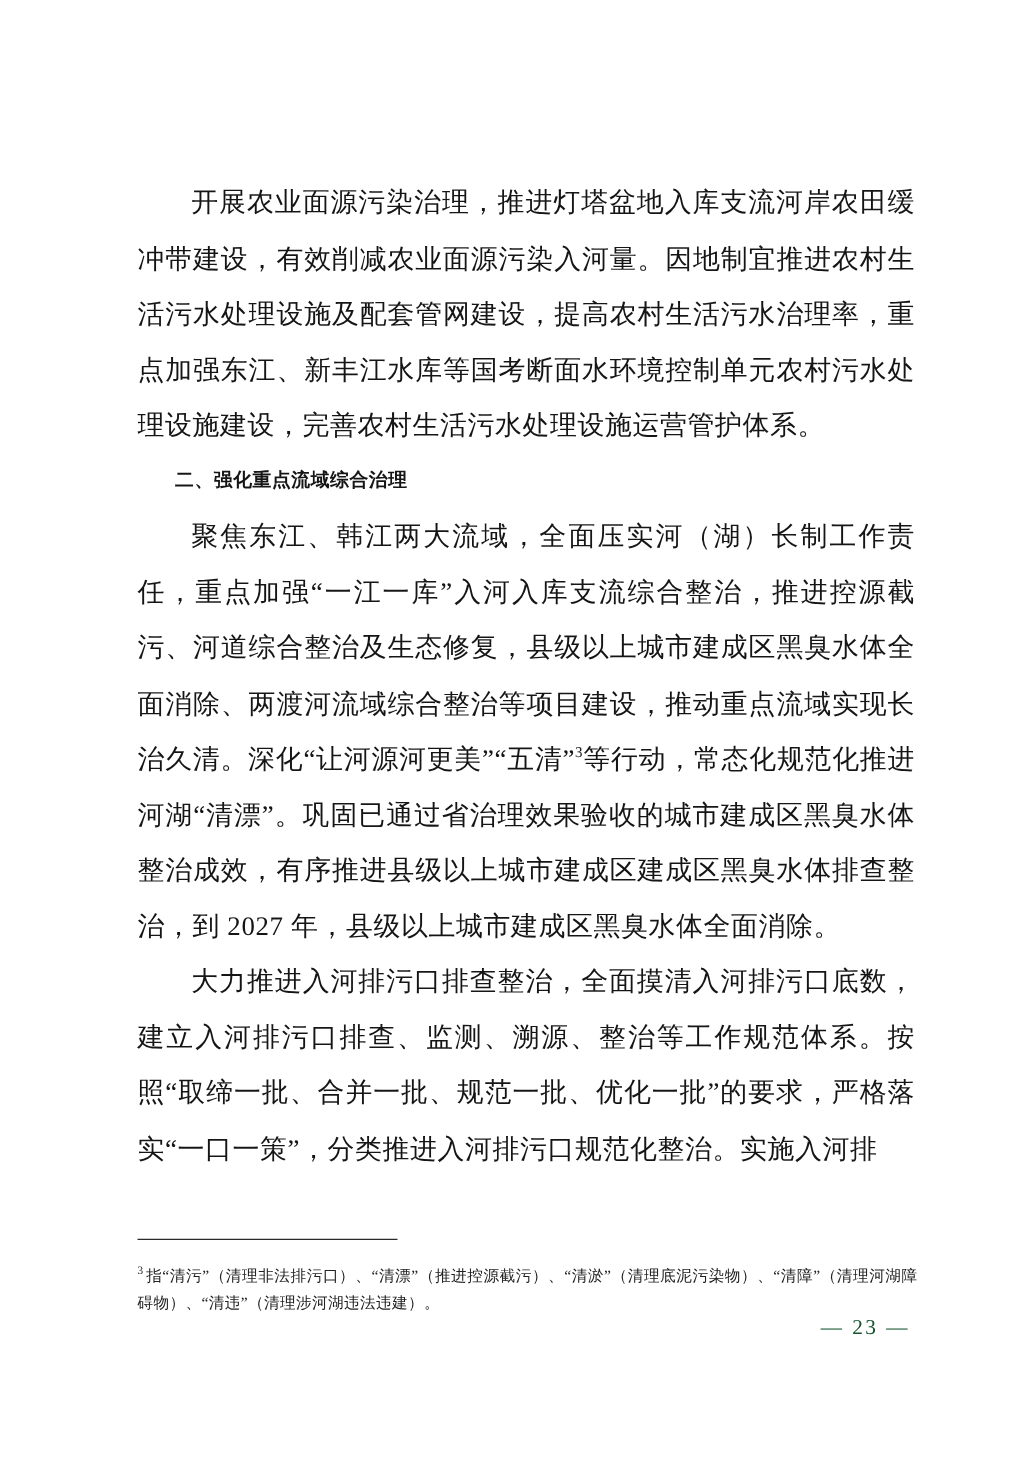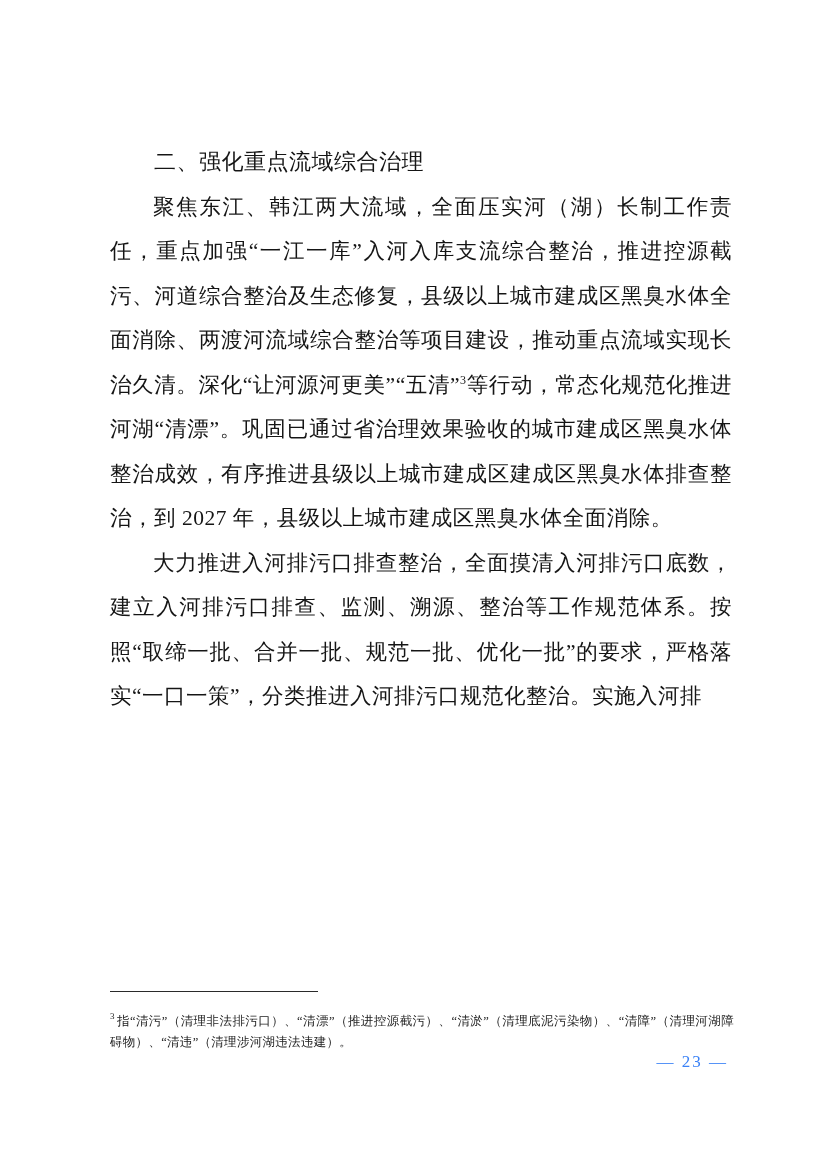--- a/index.html
+++ b/index.html
@@ -31,23 +31,23 @@
     text-justify: inter-ideograph;
     letter-spacing: 0.5px;
   }
   .content p {
     margin: 0;
     text-indent: 2em;
   }
   .heading {
     margin: 0;
     text-indent: 2em;
-    font-weight: normal;
+    font-weight: bold;
     font-family: "Liberation Sans", "DejaVu Sans", sans-serif;
-    font-size: 22px;
+    font-size: 15px;
     line-height: 44.5px;
   }
   sup.fn-ref {
     font-size: 12px;
     line-height: 0;
     vertical-align: super;
   }
   .footnote-rule {
     position: absolute;
     left: 110px;
@@ -72,31 +72,32 @@
     vertical-align: super;
     line-height: 0;
     margin-right: 2px;
   }
   .page-number {
     position: absolute;
     right: 98px;
     top: 1052px;
     font-size: 17px;
     letter-spacing: 2px;
-    color: #3b82f6;
+    color: #14532d;
     font-family: "Liberation Serif", "DejaVu Serif", serif;
   }
 </style>
 </head>
 <body>
 
 <div class="doc-page">
 
   <div class="content">
 
+    <p>开展农业面源污染治理，推进灯塔盆地入库支流河岸农田缓冲带建设，有效削减农业面源污染入河量。因地制宜推进农村生活污水处理设施及配套管网建设，提高农村生活污水治理率，重点加强东江、新丰江水库等国考断面水环境控制单元农村污水处理设施建设，完善农村生活污水处理设施运营管护体系。</p>
 
     <p class="heading">二、强化重点流域综合治理</p>
 
     <p><span>聚焦东江、韩江两大流域，全面压实河（湖）长制工作责任，重点加强“一江一库”入河入库支流综合整治，推进控源截污、河道综合整治及生态修复，县级以上城市建成区黑臭水体全面消除、两渡河流域综合整治等项目建设，推动重点流域实现长治久清。深化“让河源河更美”“五清”</span><sup class="fn-ref">3</sup><span>等行动，常态化规范化推进河湖“清漂”。巩固已通过省治理效果验收的城市建成区黑臭水体整治成效，有序推进县级以上城市建成区建成区黑臭水体排查整治，到 2027 年，县级以上城市建成区黑臭水体全面消除。</span></p>
 
 
     <p>大力推进入河排污口排查整治，全面摸清入河排污口底数，建立入河排污口排查、监测、溯源、整治等工作规范体系。按照“取缔一批、合并一批、规范一批、优化一批”的要求，严格落实“一口一策”，分类推进入河排污口规范化整治。实施入河排</p>
 
   </div>
 

